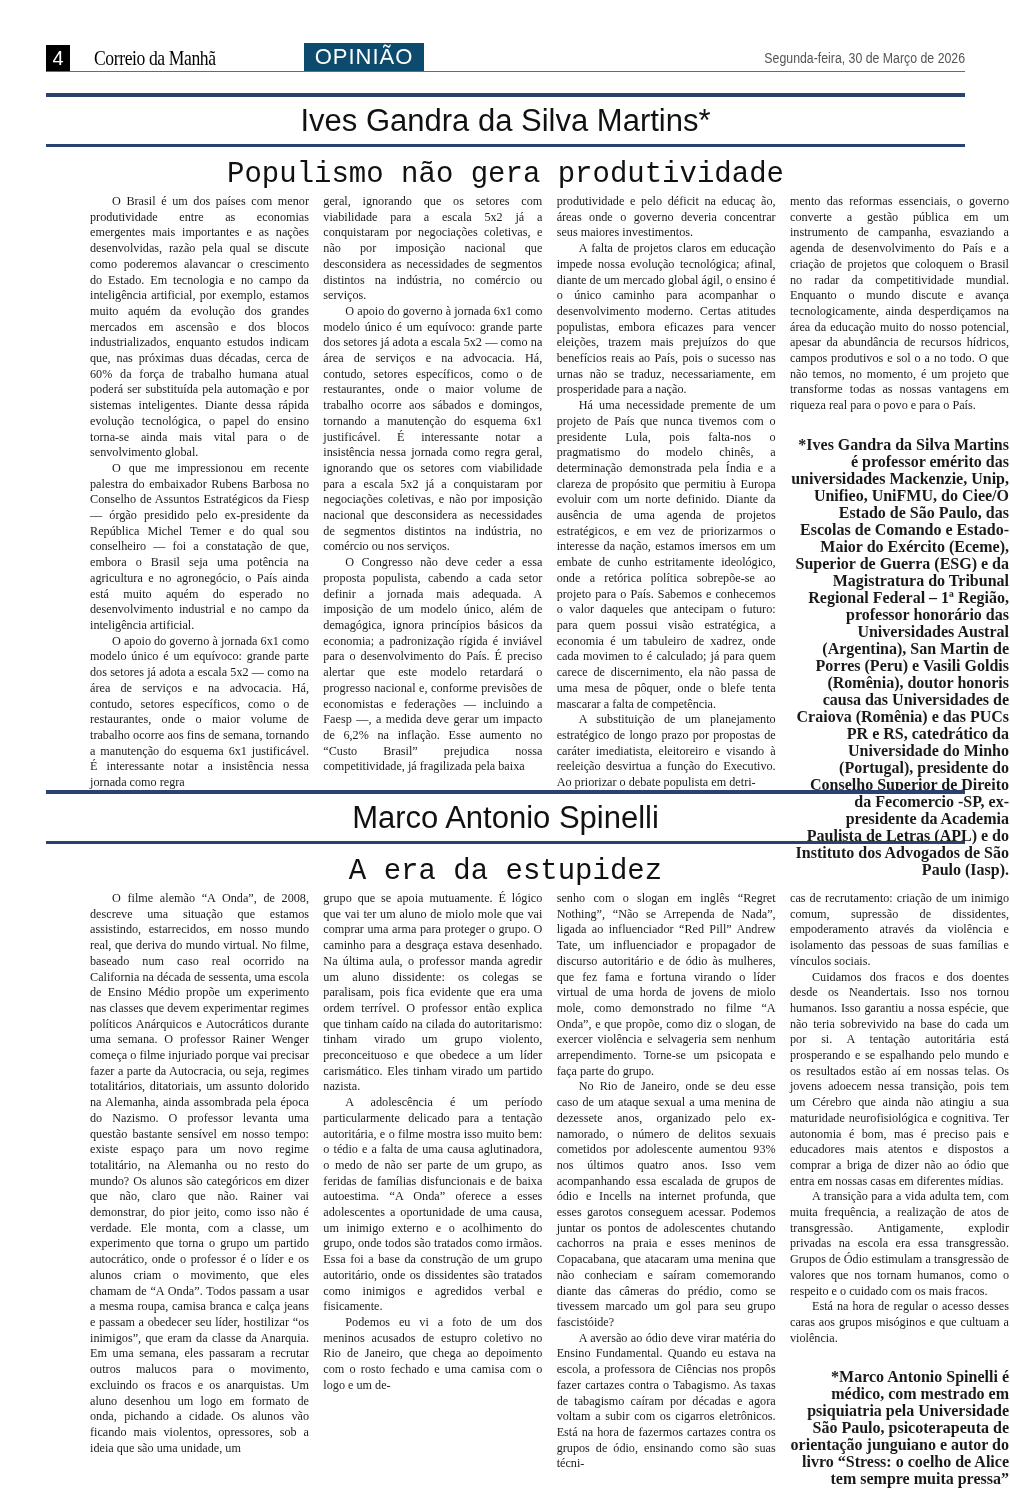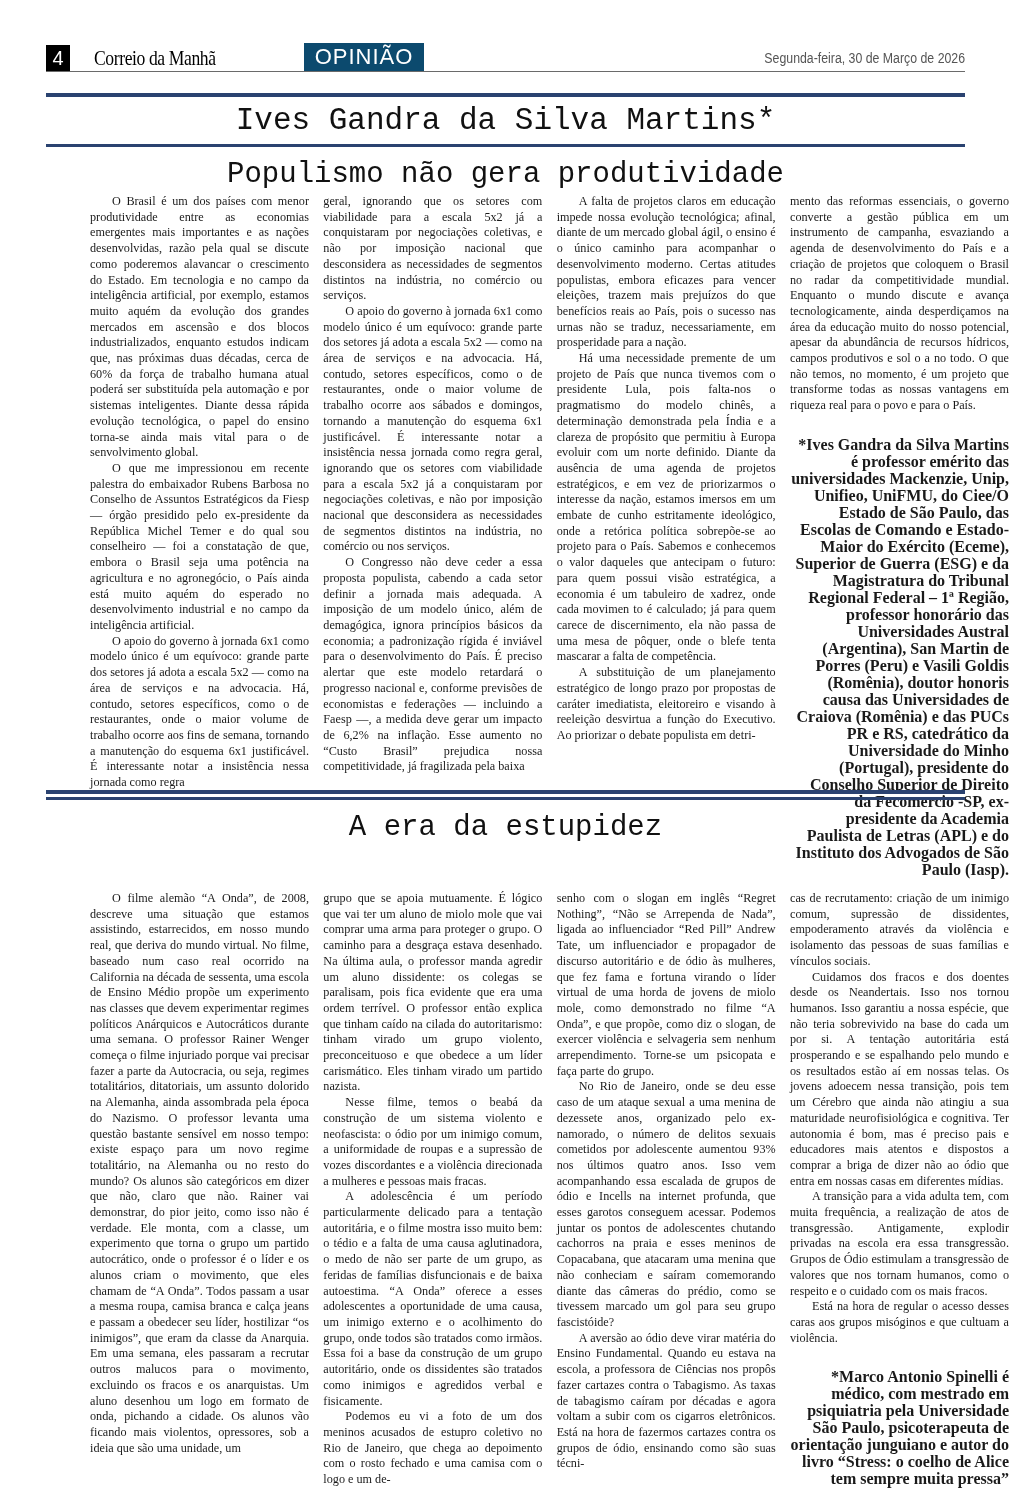--- a/index.html
+++ b/index.html
@@ -7,21 +7,21 @@
 
   .masthead { position: absolute; left: 46px; top: 45px; width: 919px; height: 26px; border-bottom: 1px solid #6a6a6a; }
   .page-num { position: absolute; left: 0; top: 0; width: 24px; height: 26px; background: #000; color: #fff; font-family: "Liberation Sans", sans-serif; font-size: 20px; line-height: 26px; text-align: center; }
   .paper-name { position: absolute; left: 48px; top: 1px; font-family: "Liberation Serif", serif; font-size: 22px; line-height: 24px; color: #000; transform: scaleX(0.8); transform-origin: left center; letter-spacing: -0.5px; }
   .section-tag { position: absolute; left: 258px; top: -2px; width: 120px; height: 28px; background: #0c4a6e; color: #fff; font-family: "Liberation Sans", sans-serif; font-size: 22px; line-height: 28px; text-align: center; letter-spacing: 1px; }
   .issue-date { position: absolute; right: 0; top: 5px; font-family: "Liberation Sans", sans-serif; font-size: 14px; color: #555; transform: scaleX(0.88); transform-origin: right center; }
 
   .article-head { position: absolute; left: 46px; width: 919px; }
   .rule { height: 4px; background: #2a4270; }
   .rule.thin { height: 3px; }
-  .author { text-align: center; font-family: Liberation Mono, monospace; font-size: 31px; line-height: 40px; color: #111; }
+  .author { text-align: center; font-family: Liberation Sans, sans-serif; font-size: 31px; line-height: 40px; color: #111; }
   .headline { text-align: center; font-family: Liberation Mono, monospace; font-size: 29px; line-height: 40px; color: #111; font-weight: normal; }
 
   .cols { position: absolute; left: 46px; width: 919px; display: flex; justify-content: space-between; margin-left: 44px; }
   .col { width: 219px; font-size: 12.2px; line-height: 15.7px; text-align: justify; hyphens: auto; }
   .col p { margin: 0; text-indent: 22px; }
   .col p.cont { text-indent: 0; }
   .bio { margin-top: 22px !important; text-align: right; font-weight: bold; text-indent: 0 !important; line-height: 17px; font-size: 16px; }
 </style>
 </head>
 <body>
@@ -45,43 +45,44 @@
     <p>O Brasil é um dos países com menor produtividade entre as economias emergentes mais importantes e as nações desenvolvidas, razão pela qual se discute como poderemos alavancar o crescimento do Estado. Em tecnologia e no campo da inteligência artificial, por exemplo, estamos muito aquém da evolução dos grandes mercados em ascensão e dos blocos industrializados, enquanto estudos indicam que, nas próximas duas décadas, cerca de 60% da força de trabalho humana atual poderá ser substituída pela automação e por sistemas inteligentes. Diante dessa rápida evolução tecnológica, o papel do ensino torna-se ainda mais vital para o de senvolvimento global.</p>
     <p>O que me impressionou em recente palestra do embaixador Rubens Barbosa no Conselho de Assuntos Estratégicos da Fiesp — órgão presidido pelo ex-presidente da República Michel Temer e do qual sou conselheiro — foi a constatação de que, embora o Brasil seja uma potência na agricultura e no agronegócio, o País ainda está muito aquém do esperado no desenvolvimento industrial e no campo da inteligência artificial.</p>
     <p>O apoio do governo à jornada 6x1 como modelo único é um equívoco: grande parte dos setores já adota a escala 5x2 — como na área de serviços e na advocacia. Há, contudo, setores específicos, como o de restaurantes, onde o maior volume de trabalho ocorre aos fins de semana, tornando a manutenção do esquema 6x1 justificável. É interessante notar a insistência nessa jornada como regra</p>
   </div>
   <div class="col">
     <p class="cont">geral, ignorando que os setores com viabilidade para a escala 5x2 já a conquistaram por negociações coletivas, e não por imposição nacional que desconsidera as necessidades de segmentos distintos na indústria, no comércio ou serviços.</p>
     <p>O apoio do governo à jornada 6x1 como modelo único é um equívoco: grande parte dos setores já adota a escala 5x2 — como na área de serviços e na advocacia. Há, contudo, setores específicos, como o de restaurantes, onde o maior volume de trabalho ocorre aos sábados e domingos, tornando a manutenção do esquema 6x1 justificável. É interessante notar a insistência nessa jornada como regra geral, ignorando que os setores com viabilidade para a escala 5x2 já a conquistaram por negociações coletivas, e não por imposição nacional que desconsidera as necessidades de segmentos distintos na indústria, no comércio ou nos serviços.</p>
     <p>O Congresso não deve ceder a essa proposta populista, cabendo a cada setor definir a jornada mais adequada. A imposição de um modelo único, além de demagógica, ignora princípios básicos da economia; a padronização rígida é inviável para o desenvolvimento do País. É preciso alertar que este modelo retardará o progresso nacional e, conforme previsões de economistas e federações — incluindo a Faesp —, a medida deve gerar um impacto de 6,2% na inflação. Esse aumento no “Custo Brasil” prejudica nossa competitividade, já fragilizada pela baixa</p>
   </div>
   <div class="col">
+    <p class="cont">produtividade e pelo déficit na educaç ão, áreas onde o governo deveria concentrar seus maiores investimentos.</p>
     <p>A falta de projetos claros em educação impede nossa evolução tecnológica; afinal, diante de um mercado global ágil, o ensino é o único caminho para acompanhar o desenvolvimento moderno. Certas atitudes populistas, embora eficazes para vencer eleições, trazem mais prejuízos do que benefícios reais ao País, pois o sucesso nas urnas não se traduz, necessariamente, em prosperidade para a nação.</p>
     <p>Há uma necessidade premente de um projeto de País que nunca tivemos com o presidente Lula, pois falta-nos o pragmatismo do modelo chinês, a determinação demonstrada pela Índia e a clareza de propósito que permitiu à Europa evoluir com um norte definido. Diante da ausência de uma agenda de projetos estratégicos, e em vez de priorizarmos o interesse da nação, estamos imersos em um embate de cunho estritamente ideológico, onde a retórica política sobrepõe-se ao projeto para o País. Sabemos e conhecemos o valor daqueles que antecipam o futuro: para quem possui visão estratégica, a economia é um tabuleiro de xadrez, onde cada movimen to é calculado; já para quem carece de discernimento, ela não passa de uma mesa de pôquer, onde o blefe tenta mascarar a falta de competência.</p>
     <p>A substituição de um planejamento estratégico de longo prazo por propostas de caráter imediatista, eleitoreiro e visando à reeleição desvirtua a função do Executivo. Ao priorizar o debate populista em detri-</p>
   </div>
   <div class="col">
     <p class="cont">mento das reformas essenciais, o governo converte a gestão pública em um instrumento de campanha, esvaziando a agenda de desenvolvimento do País e a criação de projetos que coloquem o Brasil no radar da competitividade mundial. Enquanto o mundo discute e avança tecnologicamente, ainda desperdiçamos na área da educação muito do nosso potencial, apesar da abundância de recursos hídricos, campos produtivos e sol o a no todo. O que não temos, no momento, é um projeto que transforme todas as nossas vantagens em riqueza real para o povo e para o País.</p>
     <p class="bio">*Ives Gandra da Silva Martins é professor emérito das universidades Mackenzie, Unip, Unifieo, UniFMU, do Ciee/O Estado de São Paulo, das Escolas de Comando e Estado-Maior do Exército (Eceme), Superior de Guerra (ESG) e da Magistratura do Tribunal Regional Federal – 1ª Região, professor honorário das Universidades Austral (Argentina), San Martin de Porres (Peru) e Vasili Goldis (Romênia), doutor honoris causa das Universidades de Craiova (Romênia) e das PUCs PR e RS, catedrático da Universidade do Minho (Portugal), presidente do Conselho Superior de Direito da Fecomercio -SP, ex-presidente da Academia Paulista de Letras (APL) e do Instituto dos Advogados de São Paulo (Iasp).</p>
   </div>
 </div>
 
 <div class="article-head" style="top:790px;">
   <div class="rule"></div>
+  <div class="author" style="margin-top:4px;">Marco Antonio Spinelli</div>
   <div class="rule thin" style="margin-top:3px;"></div>
   <h2 class="headline" style="margin:8px 0 0 0;">A era da estupidez</h2>
 </div>
 
 <div class="cols" style="top:891px;">
   <div class="col">
     <p>O filme alemão “A Onda”, de 2008, descreve uma situação que estamos assistindo, estarrecidos, em nosso mundo real, que deriva do mundo virtual. No filme, baseado num caso real ocorrido na California na década de sessenta, uma escola de Ensino Médio propõe um experimento nas classes que devem experimentar regimes políticos Anárquicos e Autocráticos durante uma semana. O professor Rainer Wenger começa o filme injuriado porque vai precisar fazer a parte da Autocracia, ou seja, regimes totalitários, ditatoriais, um assunto dolorido na Alemanha, ainda assombrada pela época do Nazismo. O professor levanta uma questão bastante sensível em nosso tempo: existe espaço para um novo regime totalitário, na Alemanha ou no resto do mundo? Os alunos são categóricos em dizer que não, claro que não. Rainer vai demonstrar, do pior jeito, como isso não é verdade. Ele monta, com a classe, um experimento que torna o grupo um partido autocrático, onde o professor é o líder e os alunos criam o movimento, que eles chamam de “A Onda”. Todos passam a usar a mesma roupa, camisa branca e calça jeans e passam a obedecer seu líder, hostilizar “os inimigos”, que eram da classe da Anarquia. Em uma semana, eles passaram a recrutar outros malucos para o movimento, excluindo os fracos e os anarquistas. Um aluno desenhou um logo em formato de onda, pichando a cidade. Os alunos vão ficando mais violentos, opressores, sob a ideia que são uma unidade, um</p>
   </div>
   <div class="col">
     <p class="cont">grupo que se apoia mutuamente. É lógico que vai ter um aluno de miolo mole que vai comprar uma arma para proteger o grupo. O caminho para a desgraça estava desenhado. Na última aula, o professor manda agredir um aluno dissidente: os colegas se paralisam, pois fica evidente que era uma ordem terrível. O professor então explica que tinham caído na cilada do autoritarismo: tinham virado um grupo violento, preconceituoso e que obedece a um líder carismático. Eles tinham virado um partido nazista.</p>
-    <p>Nesse filme, temos o beabá da construção de um sistema violento e neofascista: o ódio por um inimigo comum, a uniformidade de roupas e a supressão de vozes discordantes e a violência direcionada a mulheres e pessoas mais fracas.</p>
     <p>A adolescência é um período particularmente delicado para a tentação autoritária, e o filme mostra isso muito bem: o tédio e a falta de uma causa aglutinadora, o medo de não ser parte de um grupo, as feridas de famílias disfuncionais e de baixa autoestima. “A Onda” oferece a esses adolescentes a oportunidade de uma causa, um inimigo externo e o acolhimento do grupo, onde todos são tratados como irmãos. Essa foi a base da construção de um grupo autoritário, onde os dissidentes são tratados como inimigos e agredidos verbal e fisicamente.</p>
     <p>Podemos eu vi a foto de um dos meninos acusados de estupro coletivo no Rio de Janeiro, que chega ao depoimento com o rosto fechado e uma camisa com o logo e um de-</p>
   </div>
   <div class="col">
     <p class="cont">senho com o slogan em inglês “Regret Nothing”, “Não se Arrependa de Nada”, ligada ao influenciador “Red Pill” Andrew Tate, um influenciador e propagador de discurso autoritário e de ódio às mulheres, que fez fama e fortuna virando o líder virtual de uma horda de jovens de miolo mole, como demonstrado no filme “A Onda”, e que propõe, como diz o slogan, de exercer violência e selvageria sem nenhum arrependimento. Torne-se um psicopata e faça parte do grupo.</p>
     <p>No Rio de Janeiro, onde se deu esse caso de um ataque sexual a uma menina de dezessete anos, organizado pelo ex-namorado, o número de delitos sexuais cometidos por adolescente aumentou 93% nos últimos quatro anos. Isso vem acompanhando essa escalada de grupos de ódio e Incells na internet profunda, que esses garotos conseguem acessar. Podemos juntar os pontos de adolescentes chutando cachorros na praia e esses meninos de Copacabana, que atacaram uma menina que não conheciam e saíram comemorando diante das câmeras do prédio, como se tivessem marcado um gol para seu grupo fascistóide?</p>
     <p>A aversão ao ódio deve virar matéria do Ensino Fundamental. Quando eu estava na escola, a professora de Ciências nos propôs fazer cartazes contra o Tabagismo. As taxas de tabagismo caíram por décadas e agora voltam a subir com os cigarros eletrônicos. Está na hora de fazermos cartazes contra os grupos de ódio, ensinando como são suas técni-</p>
   </div>
   <div class="col">
     <p class="cont">cas de recrutamento: criação de um inimigo comum, supressão de dissidentes, empoderamento através da violência e isolamento das pessoas de suas famílias e vínculos sociais.</p>

